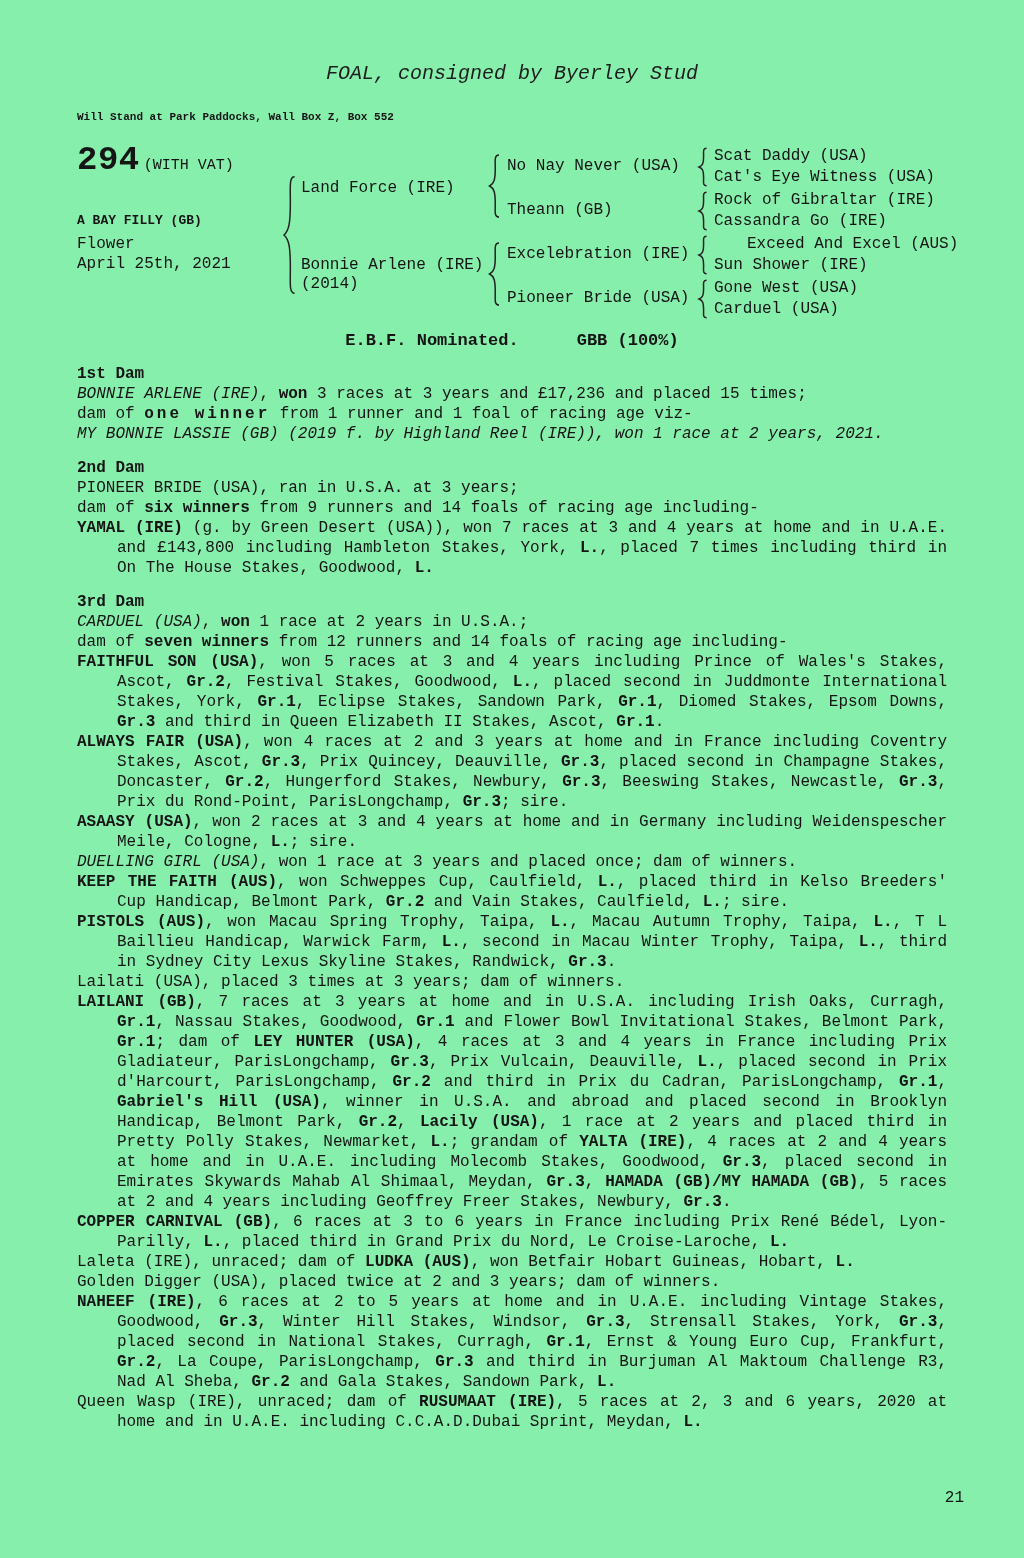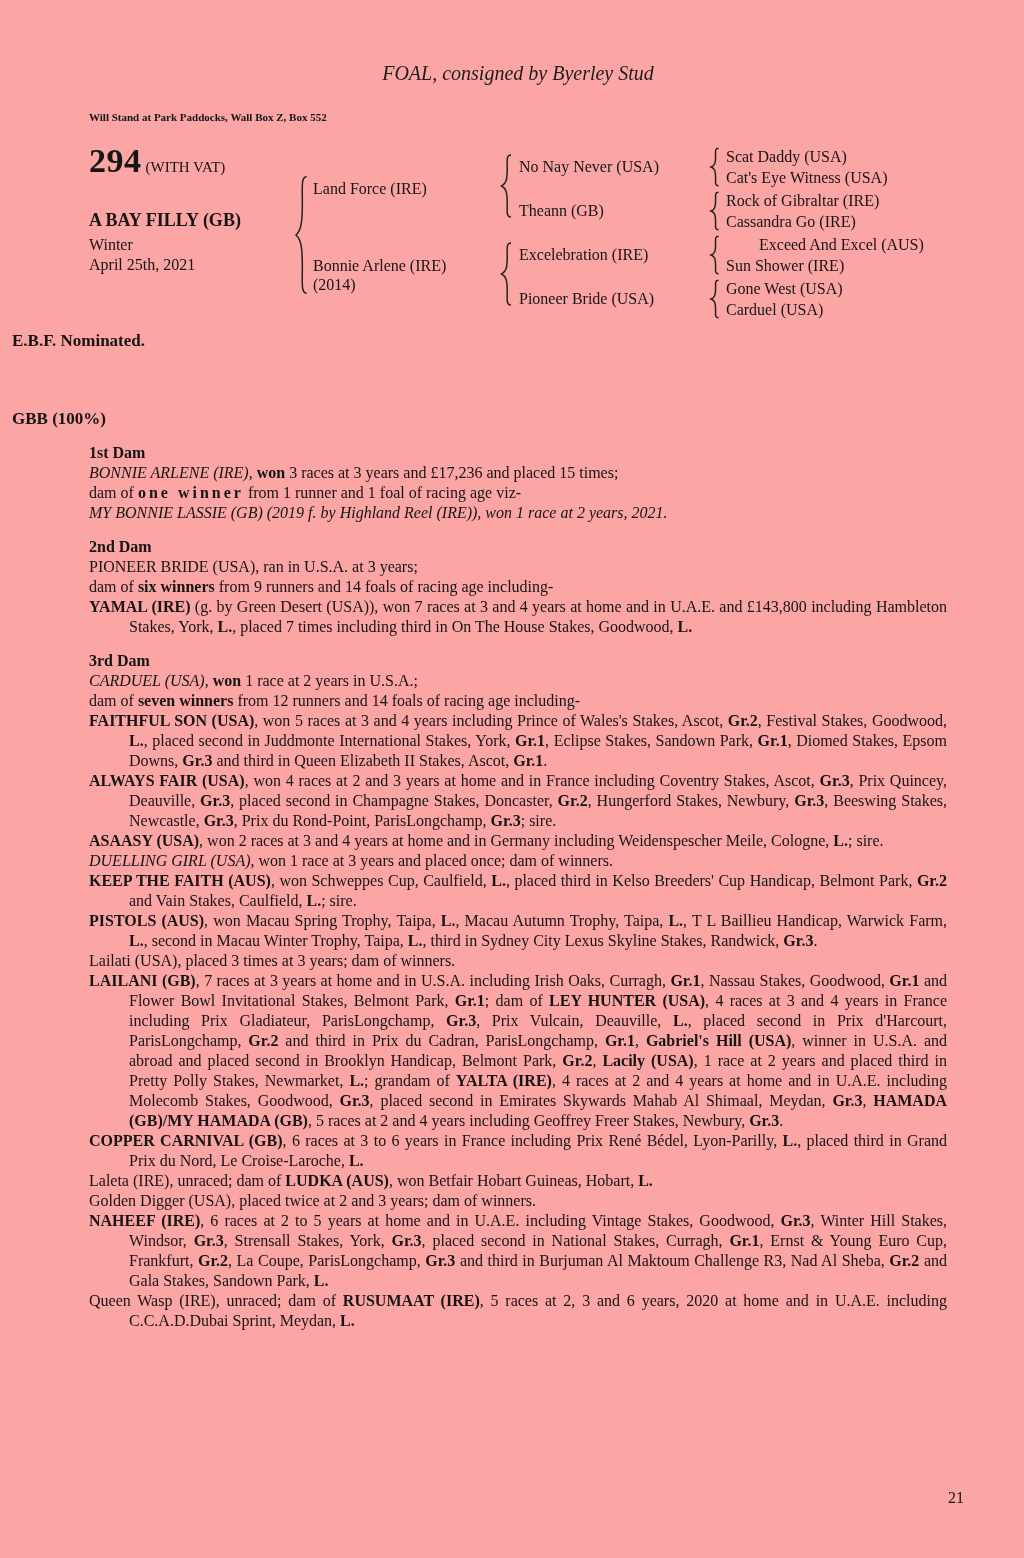--- a/index.html
+++ b/index.html
@@ -1,24 +1,23 @@
 <!DOCTYPE html>
 <html><head>
 <meta charset="utf-8">
 <style>
   * { margin:0; padding:0; box-sizing:border-box; }
   html,body { background:#ffffff; }
   .page {
     position:relative;
     width:1024px; height:1558px;
-    background:#fca5a5;
-    font-family:Liberation Serif, serif;
+    background:#86efac;
+    font-family:Liberation Mono, monospace;
     color:#151515;
     overflow:hidden;
-    padding-left:12px;
   }
   .header-title {
     padding-top:62px;
     text-align:center;
     font-style:italic;
     font-size:20px;
     color:#1d1d1d;
   }
   .stand-line {
     margin:26px 77px 0;
@@ -27,26 +26,26 @@
   }
   .pedigree {
     position:relative;
     margin:24px 77px 0;
     height:176px;
     font-size:16px;
   }
   .ped-item { position:absolute; white-space:nowrap; line-height:19px;text-align:center; }
   .lot-num { font-size:34px; font-weight:700; letter-spacing:0.5px; }
   .lot-vat { font-size:15px; margin-left:4px; }
-  .subject { font-weight:700; font-size:18px; }
+  .subject { font-weight:700; font-size:13px; }
   .brace { position:absolute; }
   .ebf-line {
     margin-top:8px;
     display:flex; justify-content:center; gap:58px;
-    font-weight:700; font-size:17px;flex-direction:column;
+    font-weight:700; font-size:17px;
   }
   .sections {
     margin:6px 77px 0;
     font-size:16px;
     line-height:20px;
     text-align:justify;
   }
   .dam-heading { font-weight:700; margin-top:14px; }
   p.para { margin:0; }
   .indent-1 { margin-left:38px; }
@@ -70,21 +69,21 @@
   <div class="header-title">FOAL, consigned by Byerley Stud</div>
 
   <div class="stand-line">Will Stand at Park Paddocks, Wall Box Z, Box 552</div>
 
   <div class="pedigree">
 
     <div class="ped-item" style="left:0;top:4px">
       <span class="lot-num">294</span><span class="lot-vat">(WITH VAT)</span>
     </div>
     <div class="ped-item subject" style="left:0;top:64px">A BAY FILLY (GB)</div>
-    <div class="ped-item" style="left:0;top:88px">Winter</div>
+    <div class="ped-item" style="left:0;top:88px">Flower</div>
     <div class="ped-item" style="left:0;top:108px">April 25th, 2021</div>
 
     <svg class="brace" style="left:204px;top:26px;height:124px" width="17" viewBox="0 0 20 100" preserveAspectRatio="none">
         <path d="M16 3 C9.5 3 11 11 11 24 C11 40 9.5 46.5 3.5 50 C9.5 53.5 11 60 11 76 C11 89 9.5 97 16 97" fill="none" stroke="#222" stroke-width="1.5" vector-effect="non-scaling-stroke"></path>
       </svg>
 
     <div class="ped-item" style="left:224px;top:32px">Land Force (IRE)</div>
     <div class="ped-item" style="left:224px;top:109px">Bonnie Arlene (IRE)</div>
     <div class="ped-item" style="left:224px;top:128px">(2014)</div>
 

